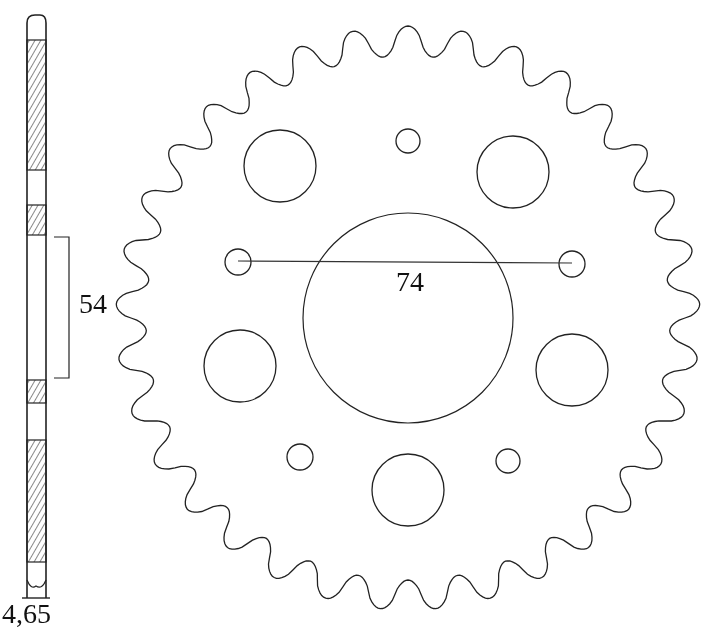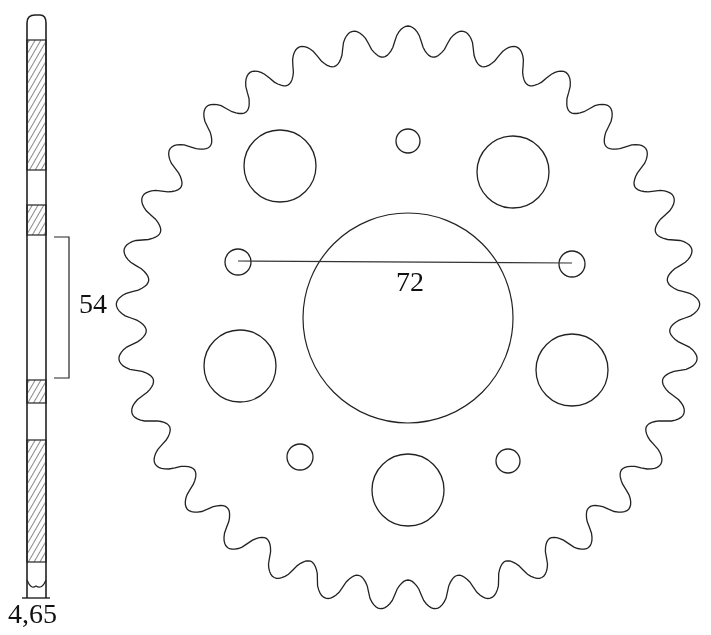--- a/index.html
+++ b/index.html
@@ -42,15 +42,15 @@
         <circle cx="508" cy="461" r="12" fill="none" stroke="#222" stroke-width="1.3"></circle>
       </g>
     <line id="bolt-dim-line" stroke="#333" stroke-width="1.2" x1="238" y1="261" x2="572" y2="263"></line>
   </g>
   <g id="bracket">
     <polyline points="54,237 69,237 69,378 54,378" fill="none" stroke="#222" stroke-width="1.2"></polyline>
   </g>
   <line x1="22" y1="598" x2="50" y2="598" stroke="#222" stroke-width="1.4"></line>
 </svg>
 
-<div class="label" style="left:396px; top:268px;">72</div>
+<div class="label" style="left:396px; top:268px;">74</div>
 <div class="label" style="left:79px; top:290px;font-family:Liberation Serif, serif;">54</div>
-<div class="label" style="left:8px; top:600px;text-align:right;">4,65</div>
+<div class="label" style="left:2px; top:600px;text-align:right;">4,65</div>
 
 </body></html>

